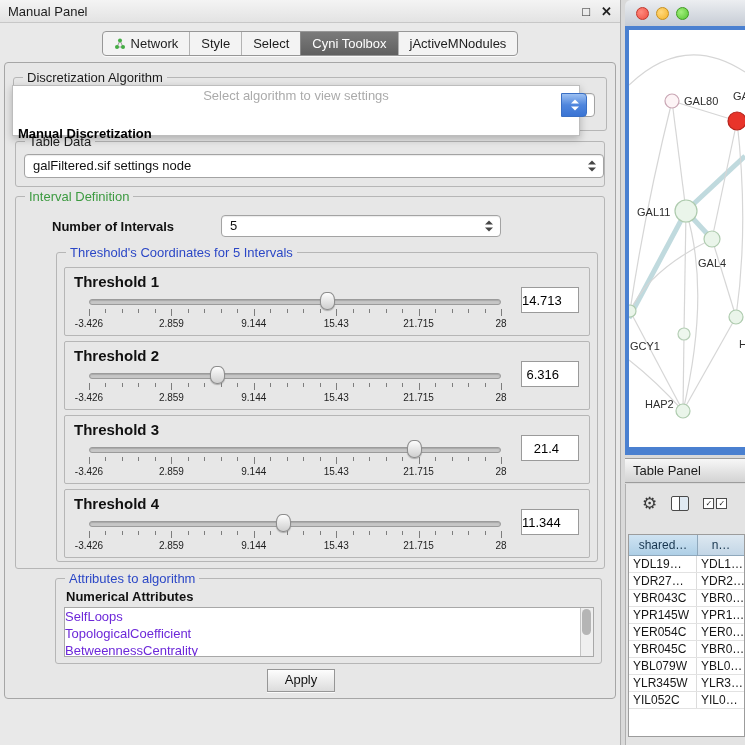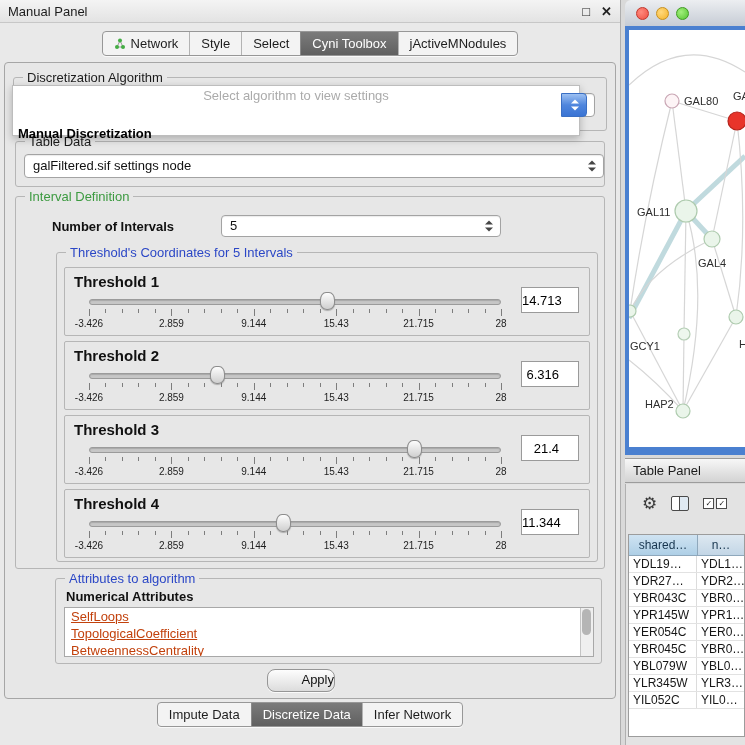--- a/index.html
+++ b/index.html
@@ -81,28 +81,28 @@
   .scale{position:absolute;left:0;right:0;top:28px;height:12px;}
   .scale span{position:absolute;transform:translateX(-50%);font-size:10px;color:#1e1e1e;white-space:nowrap;}
   .t-value{position:absolute;right:10px;top:19px;width:58px;height:26px;background:#fff;
     border:1px solid #9a9a9a;font-size:13px;color:#000;line-height:26px;text-align:right;
     padding-right:19px;box-sizing:border-box;}
 
   .g-attrs{left:50px;top:515px;width:545px;height:84px;}
   .attrs-heading{position:absolute;left:10px;top:10px;font-size:13px;font-weight:bold;color:#111;}
   .listbox{position:absolute;left:8px;top:28px;width:528px;height:48px;background:#fff;
     border:1px solid #a8a8a8;overflow:hidden;}
-  .attr-item{font-size:13px;color:#c2410c;line-height:17px;padding-left:6px;white-space:nowrap;text-decoration:underline;}
+  .attr-item{font-size:13px;color:#6d28d9;line-height:17px;white-space:nowrap;}
   .vscroll{position:absolute;right:0;top:0;bottom:0;width:12px;background:#efefef;
     border-left:1px solid #c4c4c4;}
   .vscroll .vthumb{position:absolute;left:1px;top:1px;width:9px;height:26px;background:#b5b5b5;border-radius:5px;}
 
   .apply-btn{position:absolute;left:262px;top:606px;width:66px;height:21px;
-    background:linear-gradient(#fdfdfd,#dcdcdc);border:1px solid #969696;border-radius:8px;
-    font-size:13px;color:#111;text-align:right;line-height:20px;box-shadow:0 1px 0 rgba(255,255,255,.8);}
+    background:linear-gradient(#fdfdfd,#dcdcdc);border:1px solid #969696;border-radius:0;
+    font-size:13px;color:#111;text-align:center;line-height:20px;box-shadow:0 1px 0 rgba(255,255,255,.8);}
 
   
   .network-window{position:absolute;left:625px;top:0;width:120px;height:455px;}
   .net-titlebar{position:absolute;left:0;top:0;right:0;height:26px;border-radius:6px 0 0 0;
     background:linear-gradient(#eceef1,#c6ccd5);border-bottom:1px solid #9aa1ac;
     display:flex;align-items:center;padding-left:11px;gap:7px;}
   .light{width:13px;height:13px;border-radius:50%;box-sizing:border-box;}
   .light.red{background:radial-gradient(circle at 4px 4px,#ff8a7e,#ee4f42);border:1px solid #c2352b;}
   .light.yellow{background:radial-gradient(circle at 4px 4px,#ffd97e,#f4b32a);border:1px solid #c8901c;}
   .light.green{background:radial-gradient(circle at 4px 4px,#a2ef7c,#55c531);border:1px solid #3f9b20;}
@@ -408,33 +408,20 @@
           </div>
         <div class="vscroll">
           <div class="vthumb"></div>
         </div>
       </div>
     </div>
 
     <div class="apply-btn">Apply</div>
   </div>
 
-  <div class="tabstrip bottom">
-    <div class="seg-control" id="bottom-tabs">
-        <div class="seg">
-          <span>Impute Data</span>
-        </div>
-        <div class="seg active">
-          <span>Discretize Data</span>
-        </div>
-        <div class="seg">
-          <span>Infer Network</span>
-        </div>
-      </div>
-  </div>
 </div>
 
 <div class="network-window">
   <div class="net-titlebar">
     <div class="light red"></div>
     <div class="light yellow"></div>
     <div class="light green"></div>
   </div>
   <div class="net-body">
     <div class="net-canvas">

